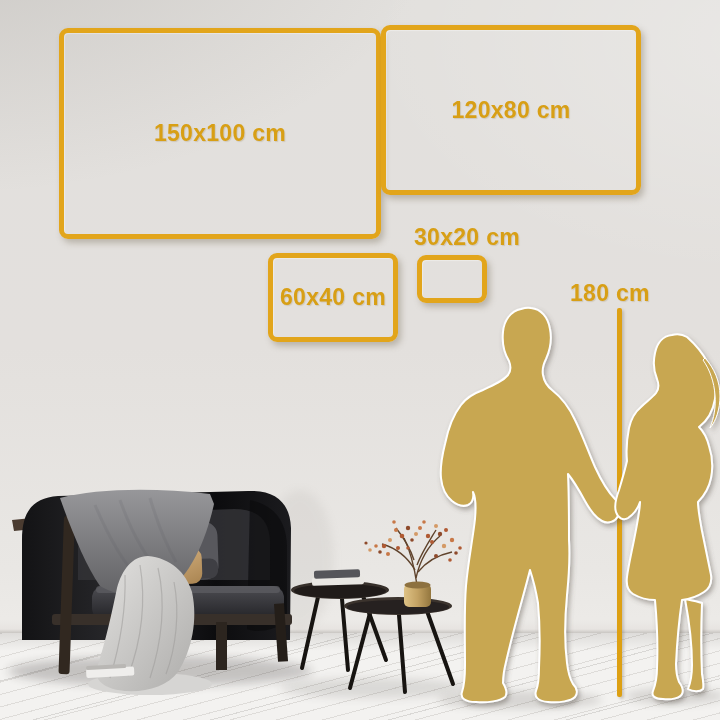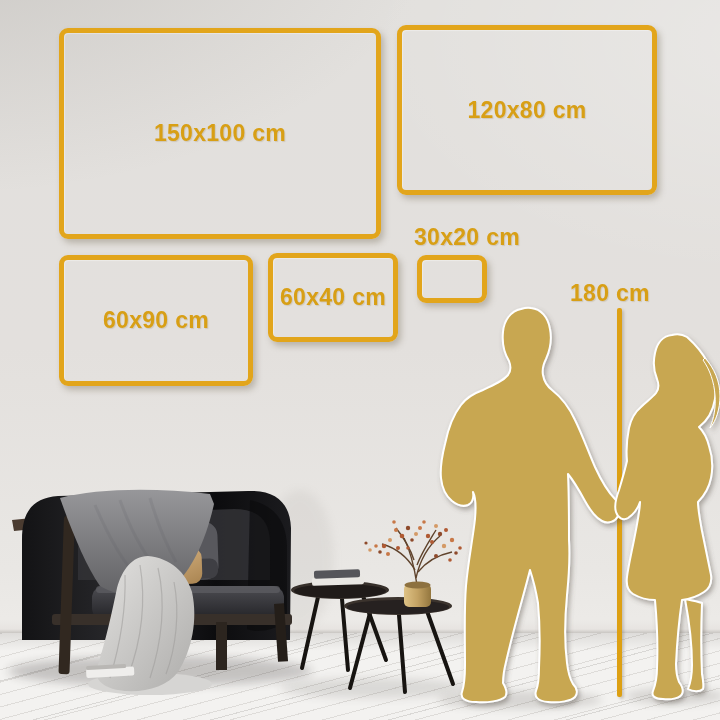--- a/index.html
+++ b/index.html
@@ -37,21 +37,21 @@
     border:5px solid #e2a51b;border-radius:9px;
     box-shadow:3px 4px 6px rgba(110,98,74,0.35), inset 1px 1px 1px rgba(255,255,255,0.35);
     display:flex;align-items:center;justify-content:center;
   }
   .frame-label{
     color:#d89f15;font-size:23px;font-weight:bold;letter-spacing:0.3px;
     text-shadow:1px 1px 1px rgba(120,90,20,0.18);
     white-space:nowrap;
   }
   .f1{left:59px;top:28px;width:322px;height:211px;}
-  .f2{left:397px;top:25px;width:260px;height:170px;}
+  .f2{left:381px;top:25px;width:260px;height:170px;}
   .f3{left:59px;top:255px;width:194px;height:131px;}
   .f4{left:268px;top:253px;width:130px;height:89px;}
   .f5{left:417px;top:255px;width:70px;height:48px;}
   .label-30{position:absolute;left:414px;top:224px;text-align:right;}
   
   .ruler-line{
     position:absolute;left:617px;top:308px;width:5px;height:389px;
     background:#dda013;border-radius:2px;
     box-shadow:2px 2px 3px rgba(110,98,74,0.3);
   }
@@ -190,23 +190,20 @@
       <ellipse cx="417.5" cy="585" rx="13" ry="3.5" fill="#8d7140"></ellipse>
     </g>
   </svg>
 
   <div class="size-frame f1">
     <span class="frame-label">150x100 cm</span>
   </div>
   <div class="size-frame f2">
     <span class="frame-label">120x80 cm</span>
   </div>
-  <div class="size-frame f3">
-    <span class="frame-label">60x90 cm</span>
-  </div>
   <div class="size-frame f4">
     <span class="frame-label">60x40 cm</span>
   </div>
   <div class="size-frame f5"></div>
   <span class="frame-label label-30">30x20 cm</span>
 
   <span class="frame-label ruler-label">180 cm</span>
   <div class="ruler-line"></div>
 
   <svg class="figures" viewBox="0 0 720 720">

